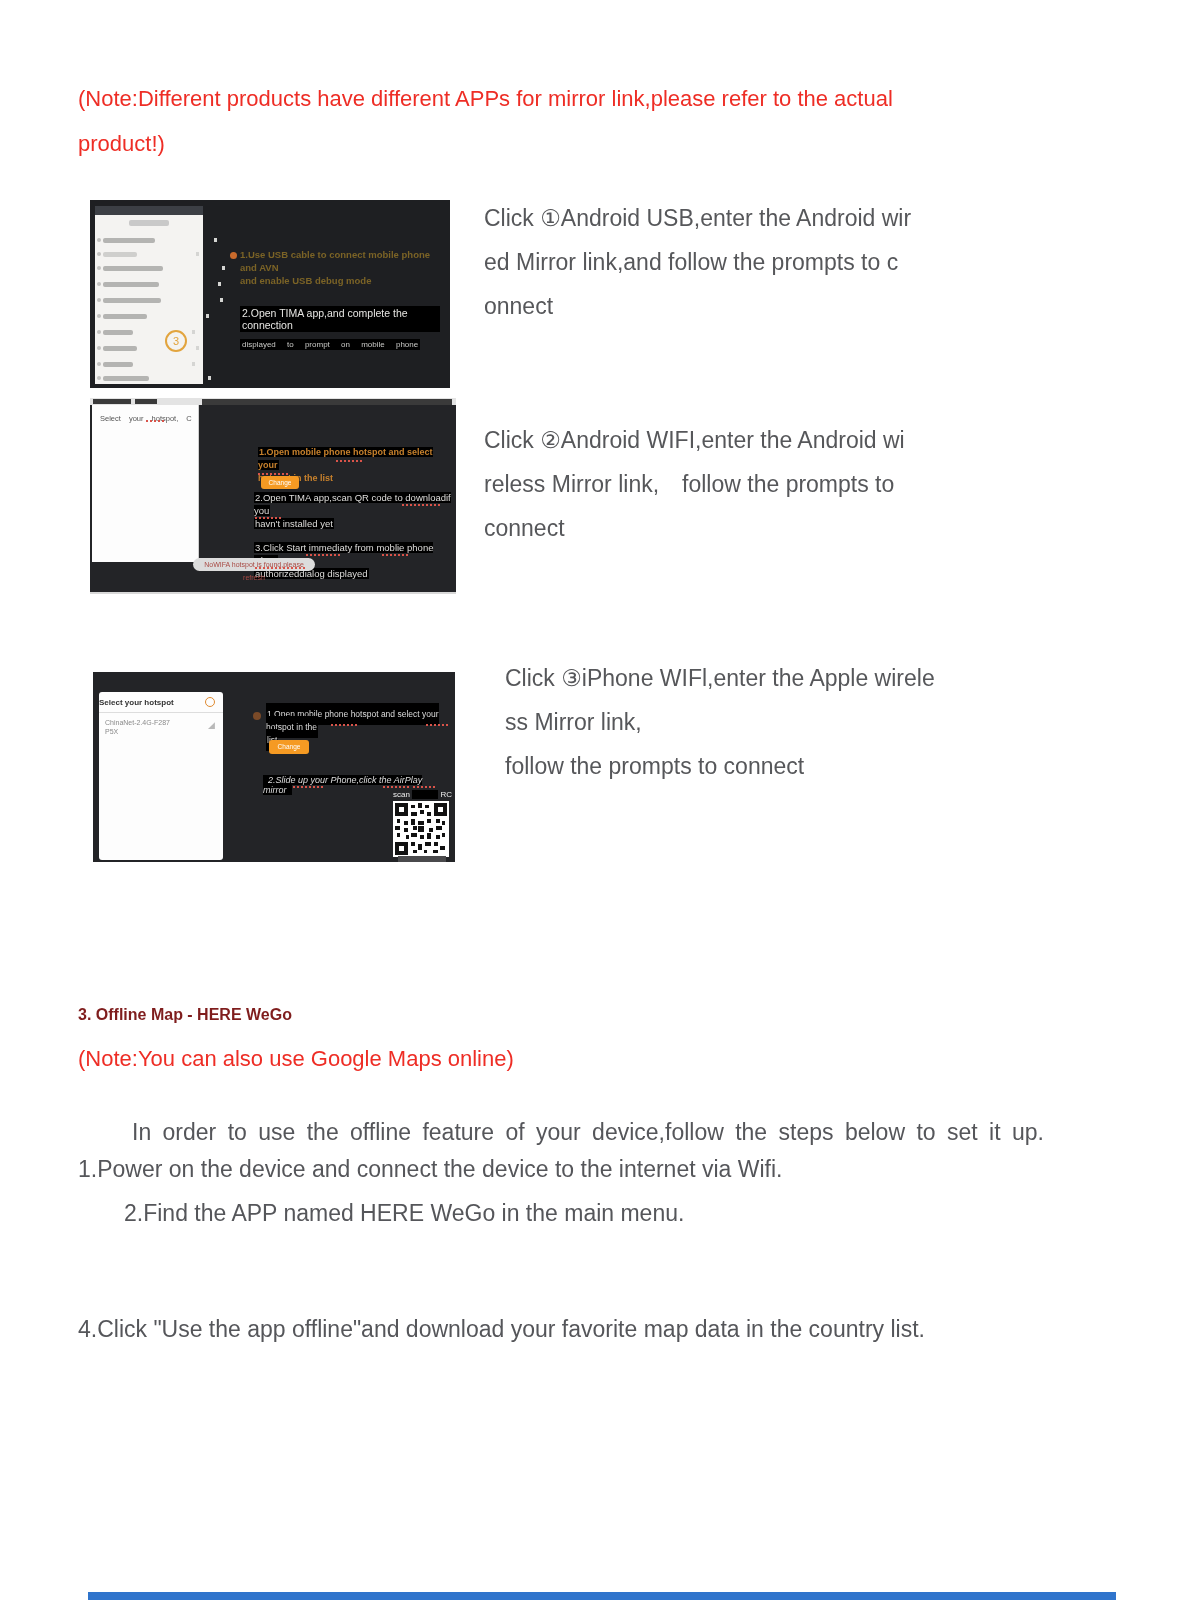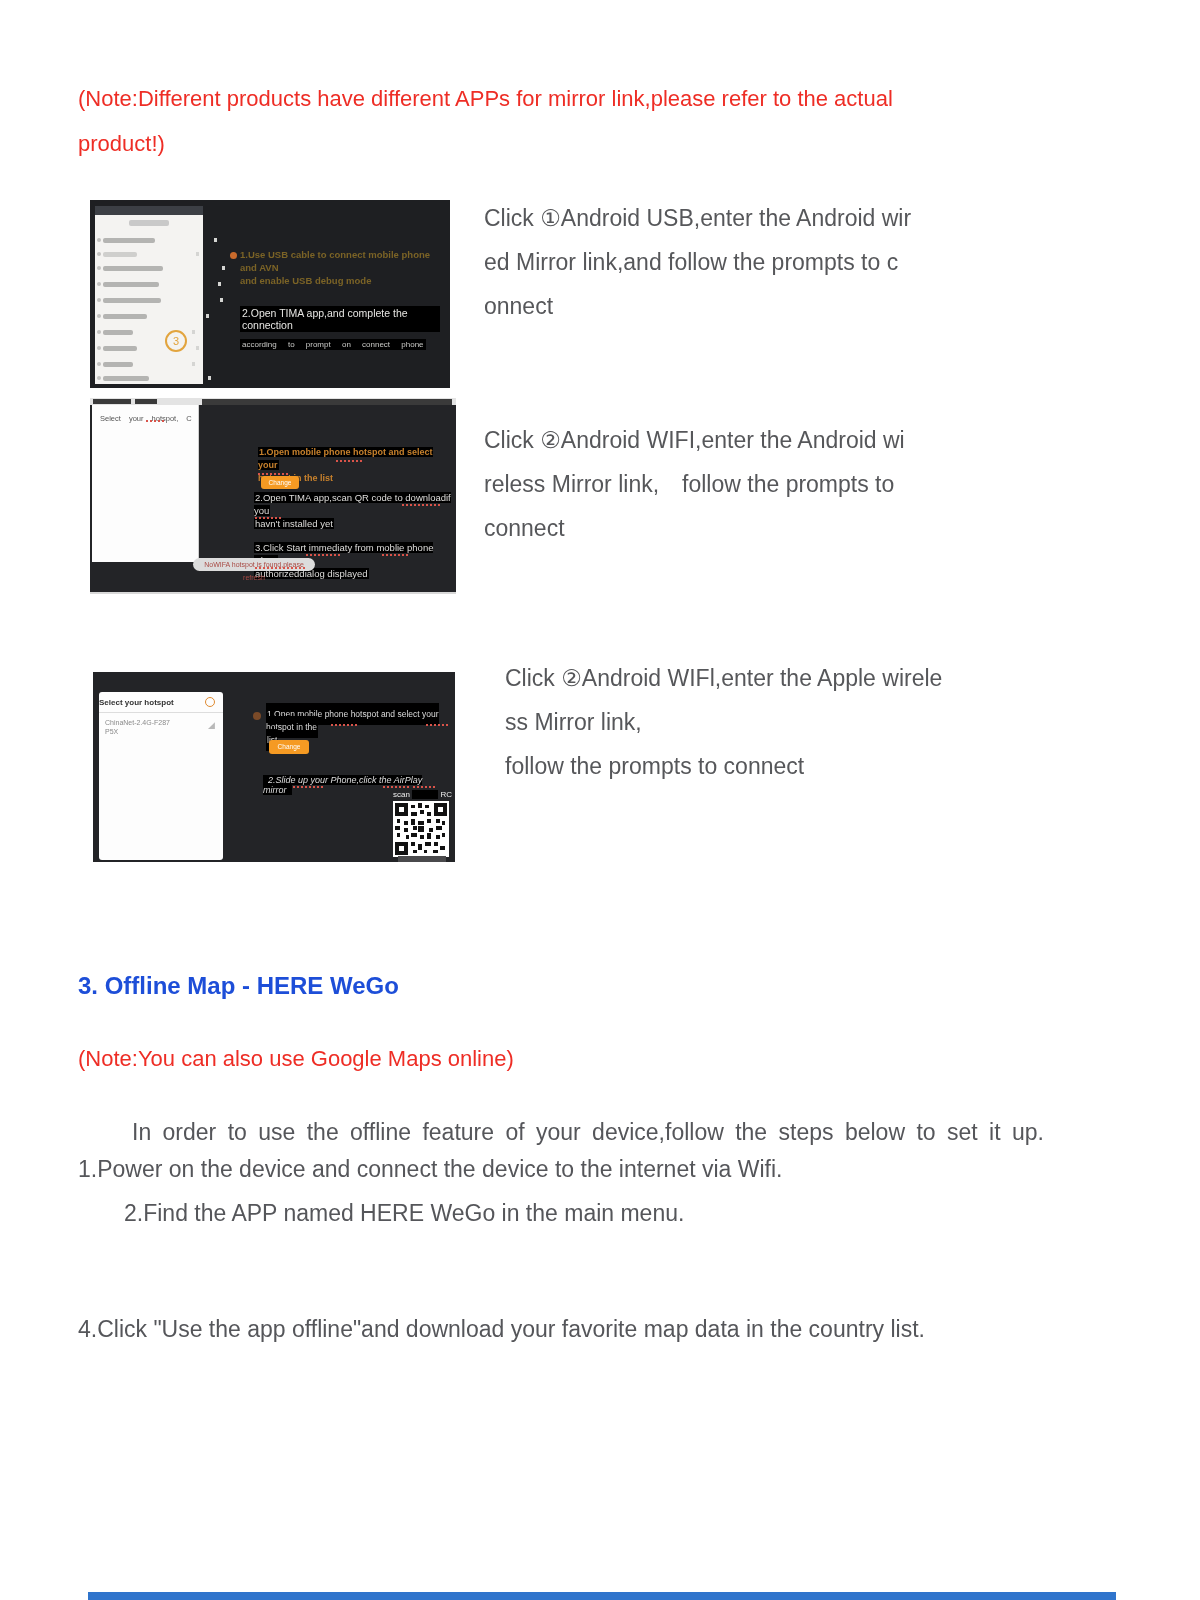--- a/index.html
+++ b/index.html
@@ -5,21 +5,21 @@
   html,body{margin:0;padding:0;background:#ffffff;}
   .page{position:relative;width:1200px;height:1600px;background:#fff;
         font-family:"Liberation Sans","DejaVu Sans",sans-serif;overflow:hidden;}
 
   
   .red-note{position:absolute;left:78px;top:76px;color:#ee2d25;font-size:22px;line-height:45px;}
   .caption{position:absolute;color:#56575a;font-size:23px;line-height:44px;}
   .cap1{left:484px;top:196px;}
   .cap2{left:484px;top:418px;}
   .cap3{left:505px;top:656px;}
-  .heading{position:absolute;left:78px;top:972px;color:#1d4ed8;font-size:24px;font-weight:700;}
+  .heading{position:absolute;left:78px;top:1006px;color:#7f1d1d;font-size:16px;font-weight:700;}
   .red-note2{position:absolute;left:78px;top:1046px;color:#ee2d25;font-size:22px;}
   .intro{position:absolute;left:132px;top:1100px;color:#55565a;font-size:23px;word-spacing:5px;width:1000px;margin-top:19px;}
   .step-line{position:absolute;left:78px;color:#55565a;font-size:23px;width:1040px;}
   .st1{top:1156px;} .st2{top:1200px;margin-left:46px;} .st3{top:1258px;} .st4{top:1316px;}
   .bottom-bar{position:absolute;left:88px;top:1592px;width:1028px;height:8px;background:#2f74cc;}
 
   
   .shot{position:absolute;background:#1e1f22;overflow:hidden;}
   .shot1{left:90px;top:200px;width:360px;height:188px;}
   .shot2{left:90px;top:398px;width:366px;height:194px;border-bottom:2px solid #d8d8d8;background:#232427;}
@@ -105,21 +105,21 @@
       <div class="s1-badge">3</div>
     </div>
     <div class="s1-right">
       <div class="s1-dot"></div>
       <div class="s1-step1">
         <div>1.Use USB cable to connect mobile phone and AVN</div>
         <div>and enable USB debug mode</div>
       </div>
       <div class="s1-step2">
         <span class="hl">2.Open TIMA app,and complete the connection</span><br>
-        <span class="sub">according to prompt on connect phone</span>
+        <span class="sub">displayed to prompt on mobile phone</span>
       </div>
     </div>
   </div>
 
   <div class="caption cap1">
     <div>Click ①Android USB,enter the Android wir</div>
     <div>ed Mirror link,and follow the prompts to c</div>
     <div>onnect</div>
   </div>
 
@@ -237,21 +237,21 @@
     </div>
     <div class="s3-qr-foot"></div>
     <div class="squiggle" style="left:238px;top:52px;width:26px;"></div>
     <div class="squiggle" style="left:333px;top:52px;width:22px;"></div>
     <div class="squiggle" style="left:200px;top:114px;width:30px;"></div>
     <div class="squiggle" style="left:290px;top:114px;width:26px;"></div>
     <div class="squiggle" style="left:320px;top:114px;width:22px;"></div>
   </div>
 
   <div class="caption cap3">
-    <div>Click ②Android WIFl,enter the Apple wirele</div>
+    <div>Click ③iPhone WIFl,enter the Apple wirele</div>
     <div>ss Mirror link,</div>
     <div>follow the prompts to connect</div>
   </div>
 
   <div class="heading">3. Offline Map - HERE WeGo</div>
   <div class="red-note2">(Note:You can also use Google Maps online)</div>
   <div class="intro">In order to use the offline feature of your device,follow the steps below to set it up.</div>
   <div class="step-line st1">1.Power on the device and connect the device to the internet via Wifi.</div>
   <div class="step-line st2">2.Find the APP named HERE WeGo in the main menu.</div>
   <div class="step-line st4">4.Click "Use the app offline"and download your favorite map data in the country list.</div>

